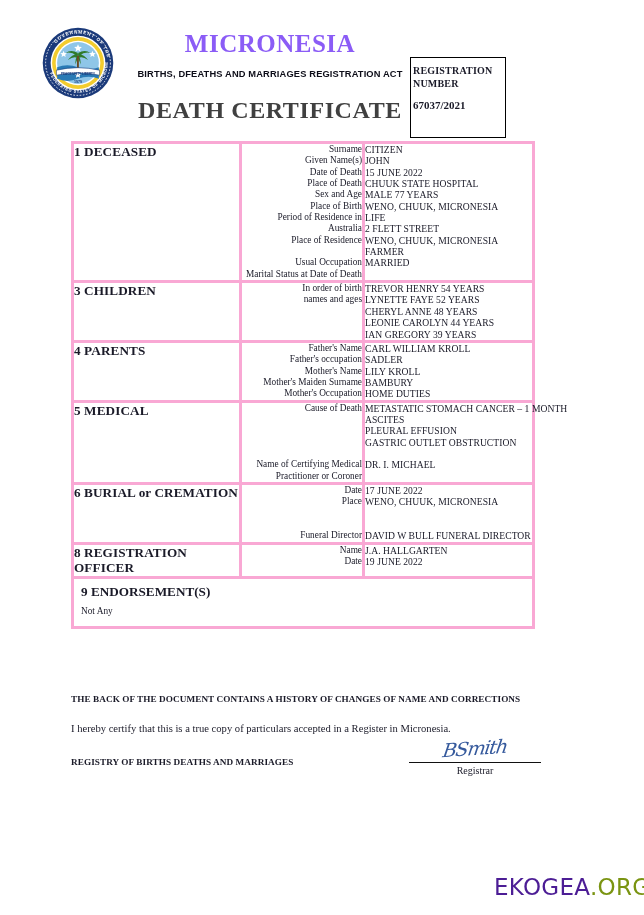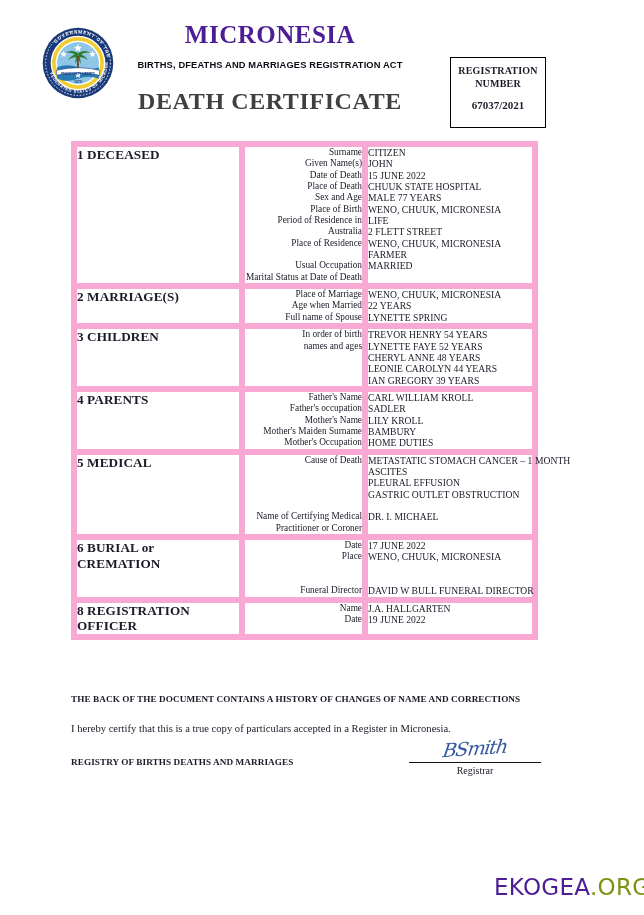--- a/index.html
+++ b/index.html
@@ -33,22 +33,22 @@
     left: 120px;
     top: 0;
     width: 300px;
     text-align: center;
   }
   .title-main {
     font-family: "Liberation Serif", serif;
     font-weight: bold;
     font-size: 25px;
     letter-spacing: 0.5px;
-    margin-top: 21px;
-    color: #4c1d95;
+    margin-top: 30px;
+    color: #8b5cf6;
   }
   .subtitle {
     font-family: "Liberation Sans", sans-serif;
     font-weight: bold;
     font-size: 9.3px;
     letter-spacing: 0.15px;
     margin-top: 11px;
     white-space: nowrap;
     color: #0d0d18;
   }
@@ -56,26 +56,26 @@
     font-family: "Liberation Serif", serif;
     font-weight: bold;
     font-size: 24px;
     letter-spacing: 0.6px;
     margin-top: 18px;
     color: #404040;
   }
 
   .reg-box {
     position: absolute;
-    left: 450px;
+    left: 410px;
     top: 57px;
     width: 96px;
     border: 1.6px solid #000;
-    text-align: center;
-    padding: 7px 2px 16px 2px;
+    text-align: left;
+    padding: 7px 2px 26px 2px;
     box-sizing: border-box;
   }
   .reg-box .rl {
     font-family: "Liberation Serif", serif;
     font-weight: bold;
     font-size: 10px;
     line-height: 12.5px;
     letter-spacing: 0.2px;
   }
   .reg-box .rn {
@@ -88,21 +88,21 @@
   
   .cert-table {
     position: absolute;
     left: 71px;
     top: 141px;
     width: 461px;
     border-collapse: collapse;
     table-layout: fixed;
   }
   .cert-table td {
-    border: 6px solid #f9a8d4;
+    border: 3px solid #f9a8d4;
     padding: 0;
     vertical-align: top;
   }
   .col-sec { width: 168px; }
   .col-lbl { width: 123px; }
   .col-val { width: 170px; }
 
   .sec-cell {
     padding: 4px 0 4px 7px;
     font-weight: bold;
@@ -284,33 +284,20 @@
       <span class="ln">MALE 77 YEARS</span>
       <span class="ln">WENO, CHUUK, MICRONESIA</span>
       <span class="ln">LIFE</span>
       <span class="ln">2 FLETT STREET</span>
       <span class="ln">WENO, CHUUK, MICRONESIA</span>
       <span class="ln">FARMER</span>
       <span class="ln">MARRIED</span>
     </td>
   </tr>
 
-  <tr>
-    <td class="sec-cell">2 MARRIAGE(S)</td>
-    <td class="lbl-cell">
-      <span class="ln">Place of Marriage</span>
-      <span class="ln">Age when Married</span>
-      <span class="ln">Full name of Spouse</span>
-    </td>
-    <td class="val-cell">
-      <span class="ln">WENO, CHUUK, MICRONESIA</span>
-      <span class="ln">22 YEARS</span>
-      <span class="ln">LYNETTE SPRING</span>
-    </td>
-  </tr>
 
   <tr>
     <td class="sec-cell">3 CHILDREN</td>
     <td class="lbl-cell">
       <span class="ln">In order of birth</span>
       <span class="ln">names and ages</span>
     </td>
     <td class="val-cell">
       <span class="ln">TREVOR HENRY 54 YEARS</span>
       <span class="ln">LYNETTE FAYE 52 YEARS</span>
@@ -387,20 +374,26 @@
     <td class="lbl-cell">
       <span class="ln">Name</span>
       <span class="ln">Date</span>
     </td>
     <td class="val-cell">
       <span class="ln">J.A. HALLGARTEN</span>
       <span class="ln">19 JUNE 2022</span>
     </td>
   </tr>
 
+  <tr>
+    <td colspan="3">
+      <div class="endorse-title">9 ENDORSEMENT(S)</div>
+      <div class="endorse-body">Not Any</div>
+    </td>
+  </tr>
 </tbody>
   </table>
 
 <div class="footer">
   <div class="foot-bold">THE BACK OF THE DOCUMENT CONTAINS A HISTORY OF CHANGES OF NAME AND CORRECTIONS</div>
   <div class="foot-norm">I hereby certify that this is a true copy of particulars accepted in a Register in Micronesia.</div>
   <div class="foot-row">
     <div class="foot-bold">REGISTRY OF BIRTHS DEATHS AND MARRIAGES</div>
     <div class="sig-block">
       <div class="signature">BSmith</div>

